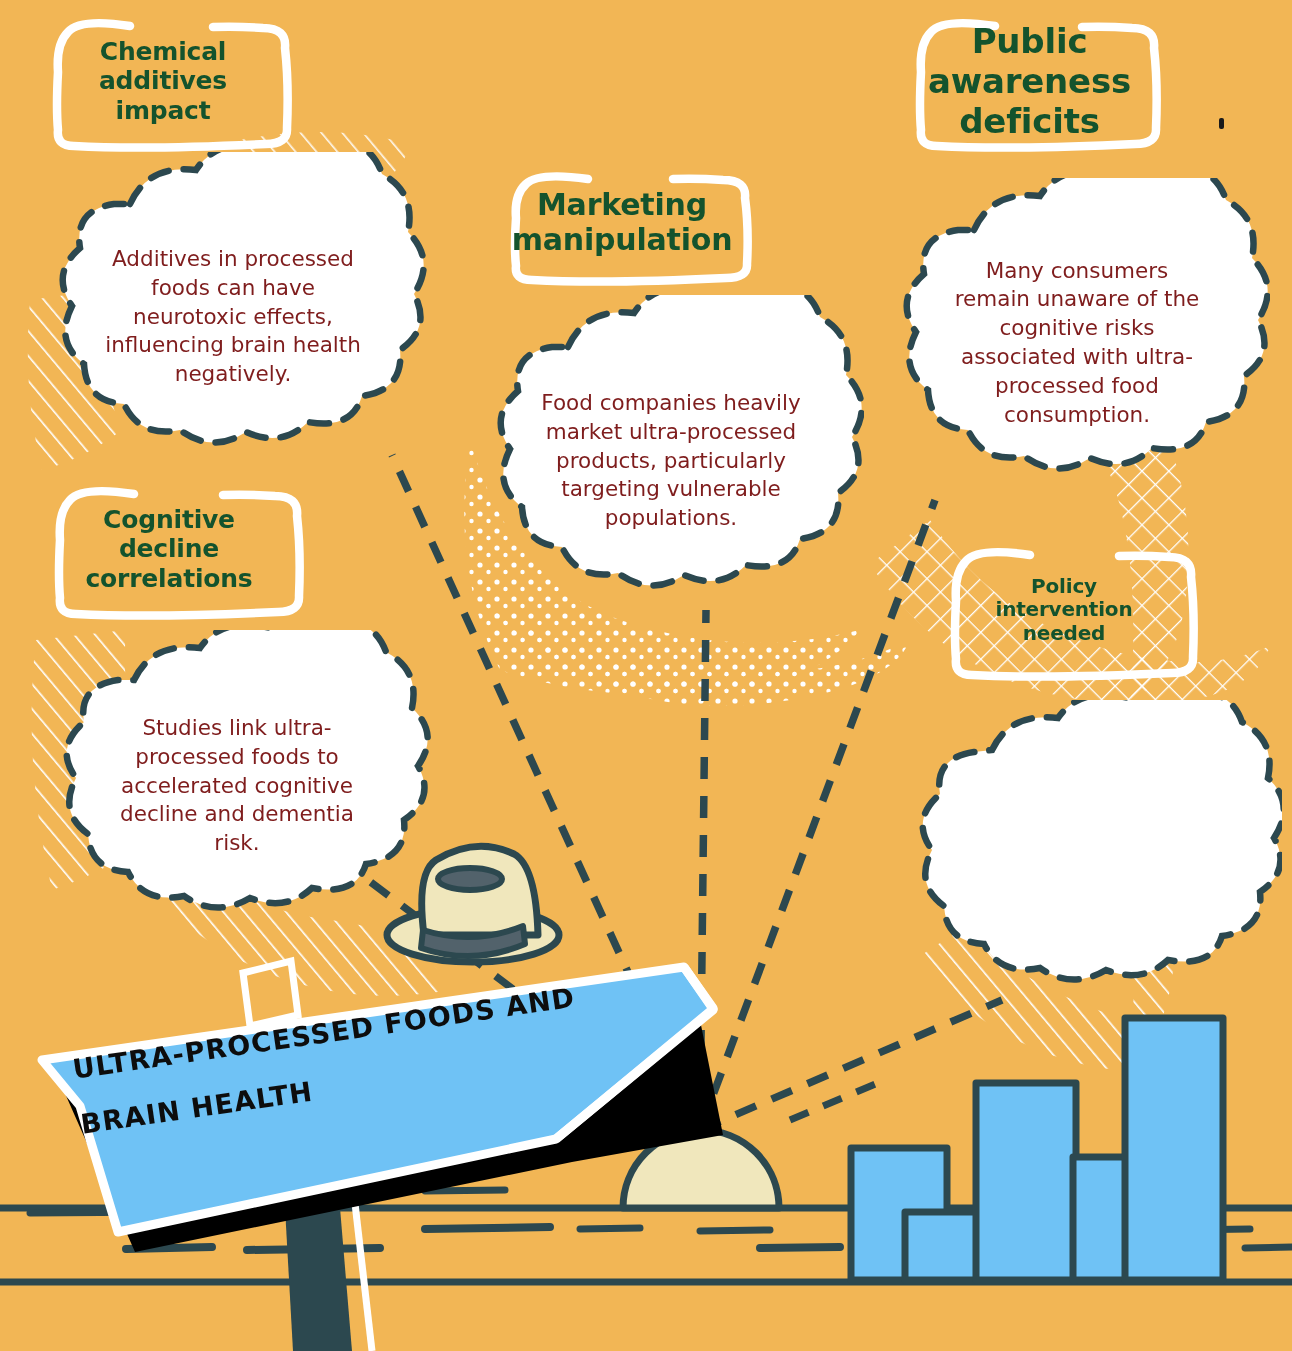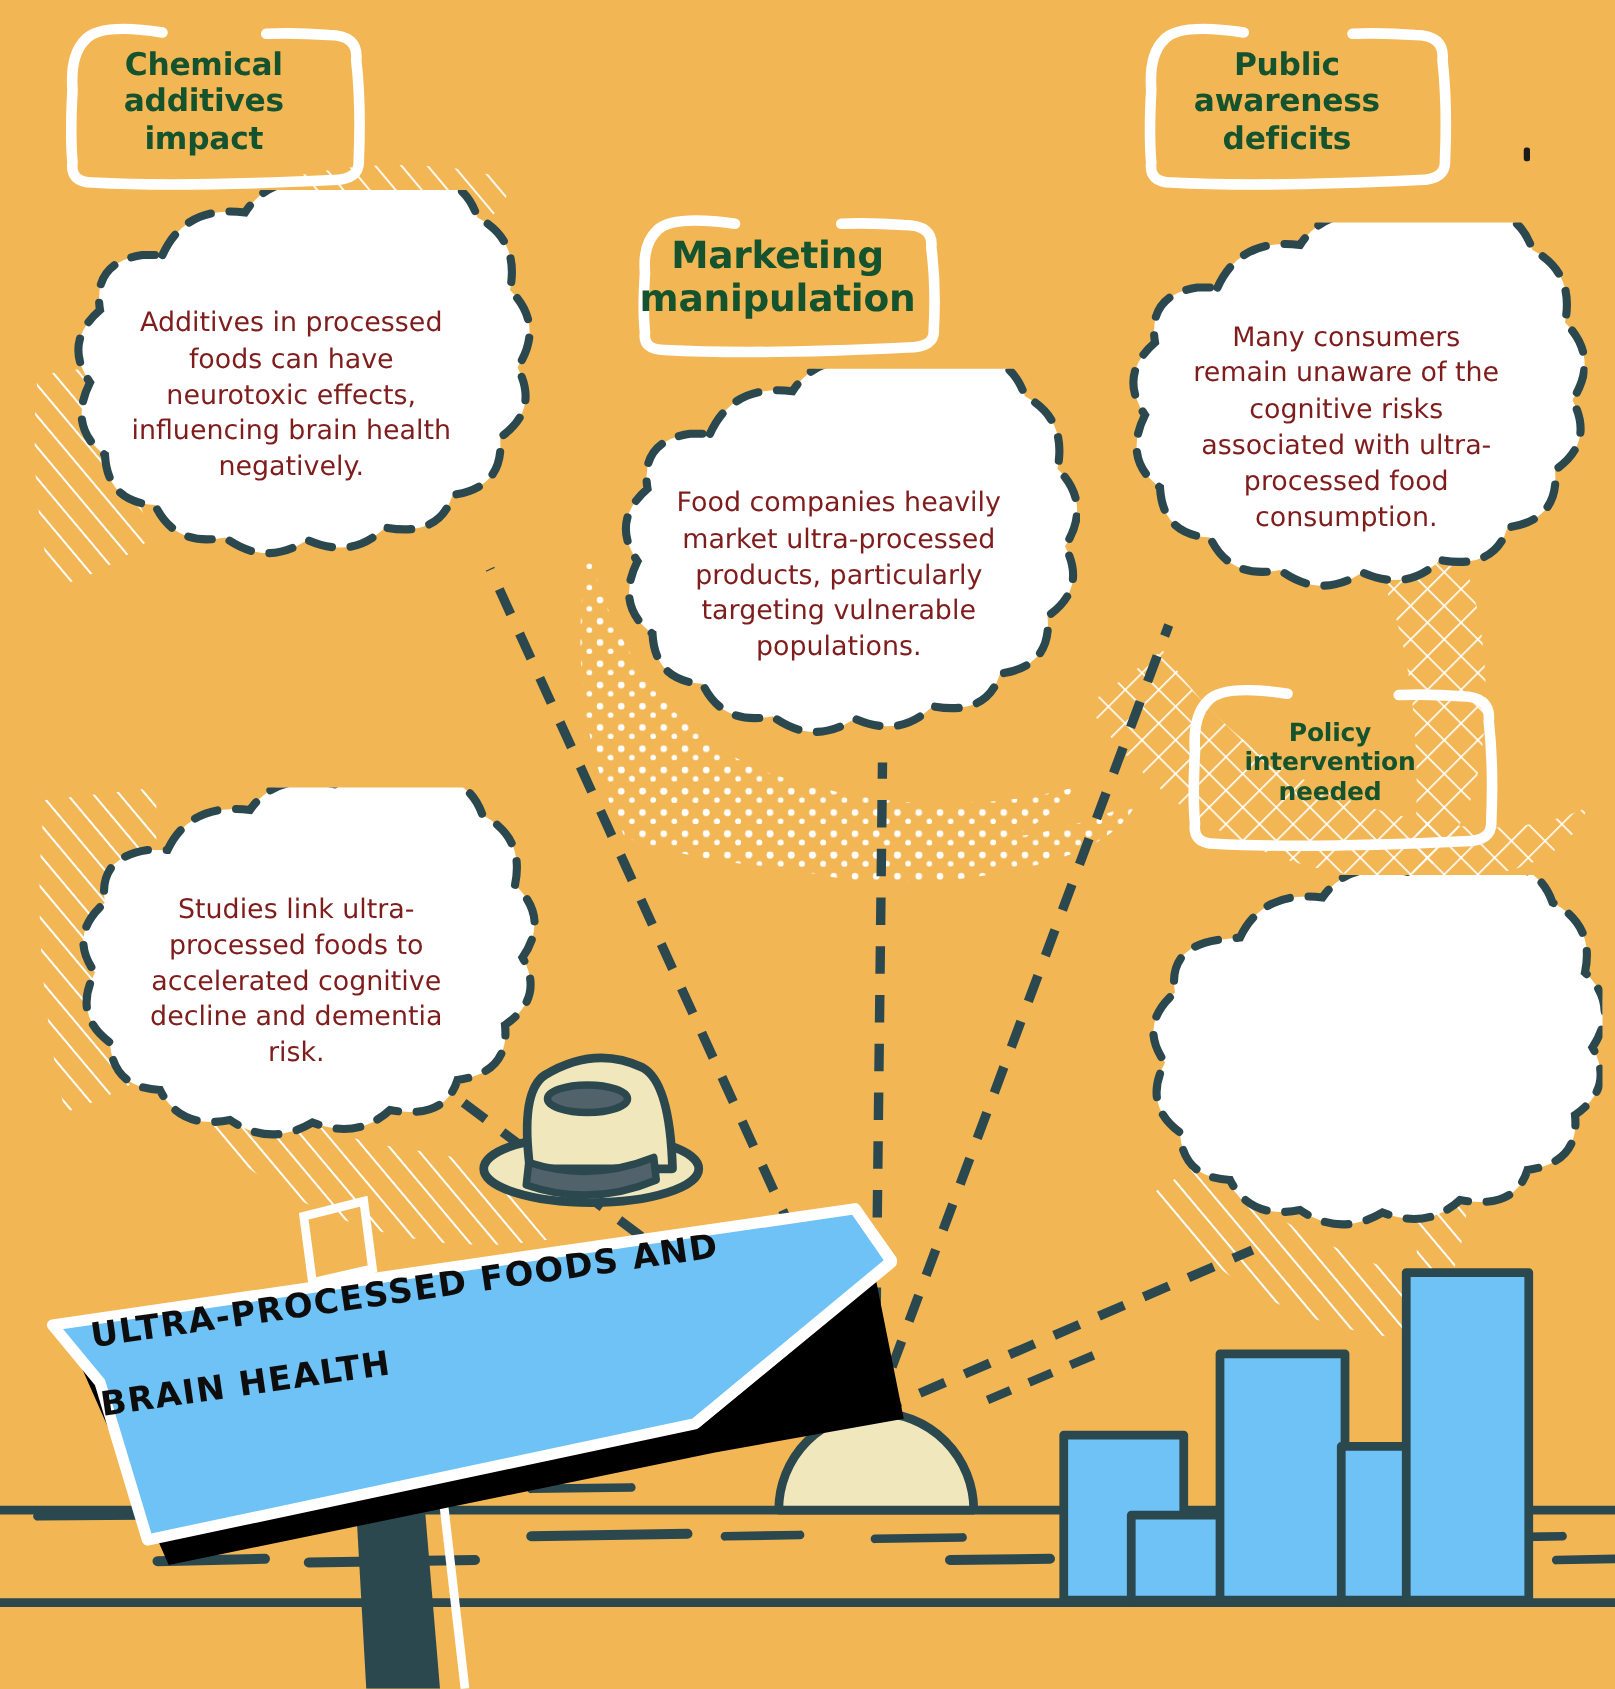--- a/index.html
+++ b/index.html
@@ -233,36 +233,45 @@
   <div class="label-box" style="left:34px;top:16px;width:258px;height:130px;">
     <svg class="bracket-svg" viewBox="0 0 258 130" preserveAspectRatio="none">
       <path d="M96,10 q-50,-8 -62,6 q-12,12 -10,40 q-2,36 0,58 q-2,16 16,16 q70,4 192,-2
                q22,0 21,-16 q2,-44 -2,-80 q2,-20 -22,-20 q-26,-2 -50,-1" fill="none" stroke="#FFFFFF" stroke-width="8.5" stroke-linecap="round" stroke-linejoin="round"></path>
     </svg>
     <div class="lbl-text" style="font-size:25px;white-space:pre-line;">Chemical
 additives
 impact</div>
   </div>
 
+  <div class="label-box" style="left:34px;top:484px;width:270px;height:130px;">
+    <svg class="bracket-svg" viewBox="0 0 270 130" preserveAspectRatio="none">
+      <path d="M100,10 q-52,-8 -64,6 q-12,12 -10,40 q-2,36 0,58 q-2,16 16,16 q74,4 202,-2
+               q22,0 21,-16 q2,-44 -2,-80 q2,-20 -22,-20 q-28,-2 -52,-1" fill="none" stroke="#FFFFFF" stroke-width="8.5" stroke-linecap="round" stroke-linejoin="round"></path>
+    </svg>
+    <div class="lbl-text" style="font-size:25px;white-space:pre-line;">Cognitive
+decline
+correlations</div>
+  </div>
 
   <div class="label-box" style="left:492px;top:170px;width:260px;height:104px;">
     <svg class="bracket-svg" viewBox="0 0 260 104" preserveAspectRatio="none">
       <path d="M96,9 q-50,-7 -62,5 q-12,11 -10,34 q-2,30 0,48 q-2,14 16,14 q72,4 194,-2
                q22,0 21,-14 q2,-36 -2,-66 q2,-18 -22,-18 q-26,-2 -50,-1" fill="none" stroke="#FFFFFF" stroke-width="8.5" stroke-linecap="round" stroke-linejoin="round"></path>
     </svg>
     <div class="lbl-text" style="font-size:30px;white-space:pre-line;">Marketing
 manipulation</div>
   </div>
 
   <div class="label-box" style="left:897px;top:16px;width:265px;height:130px;">
     <svg class="bracket-svg" viewBox="0 0 265 130" preserveAspectRatio="none">
       <path d="M98,10 q-52,-8 -64,6 q-12,12 -10,40 q-2,36 0,58 q-2,16 16,16 q72,4 198,-2
                q22,0 21,-16 q2,-44 -2,-80 q2,-20 -22,-20 q-26,-2 -50,-1" fill="none" stroke="#FFFFFF" stroke-width="8.5" stroke-linecap="round" stroke-linejoin="round"></path>
     </svg>
-    <div class="lbl-text" style="font-size:25px;white-space:pre-line;">Public
+    <div class="lbl-text" style="font-size:34px;white-space:pre-line;">Public
 awareness
 deficits</div>
   </div>
 
   <div class="label-box" style="left:930px;top:545px;width:268px;height:130px;">
     <svg class="bracket-svg" viewBox="0 0 268 130" preserveAspectRatio="none">
       <path d="M100,10 q-52,-8 -64,6 q-12,12 -10,40 q-2,36 0,58 q-2,16 16,16 q74,4 200,-2
                q22,0 21,-16 q2,-44 -2,-80 q2,-20 -22,-20 q-26,-2 -50,-1" fill="none" stroke="#FFFFFF" stroke-width="8.5" stroke-linecap="round" stroke-linejoin="round"></path>
     </svg>
     <div class="lbl-text" style="font-size:20px;white-space:pre-line;">Policy

